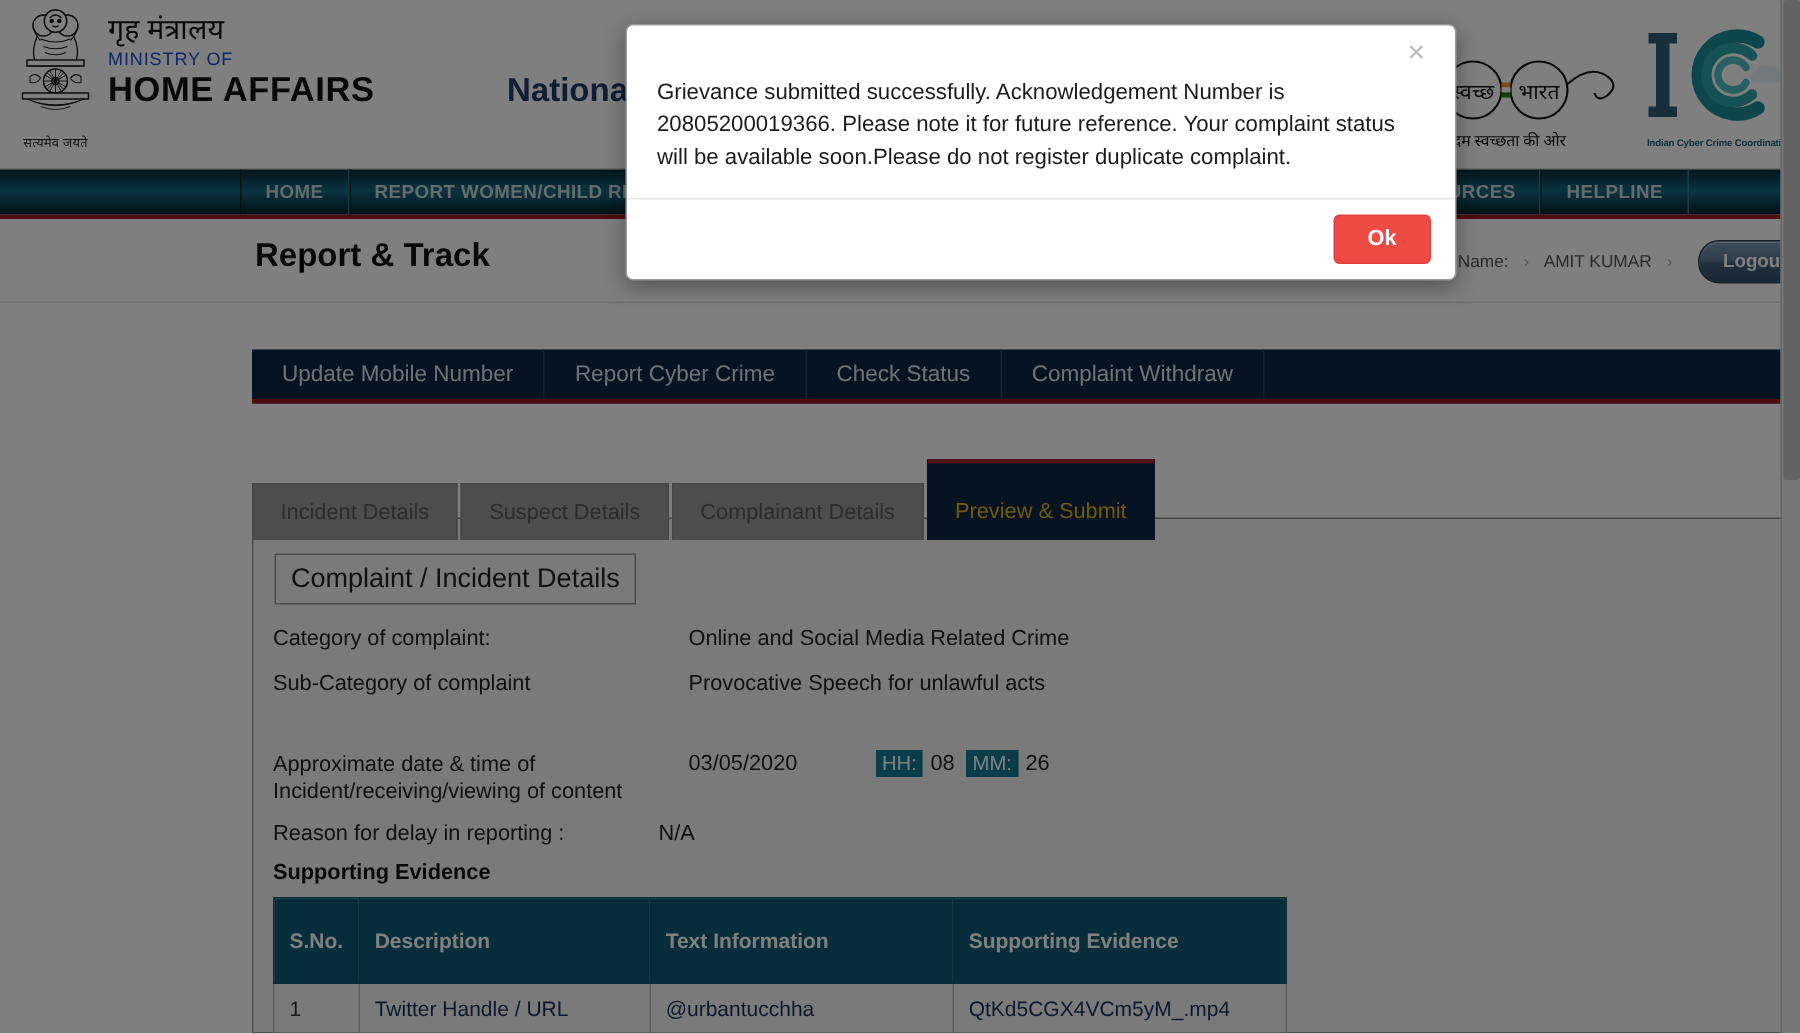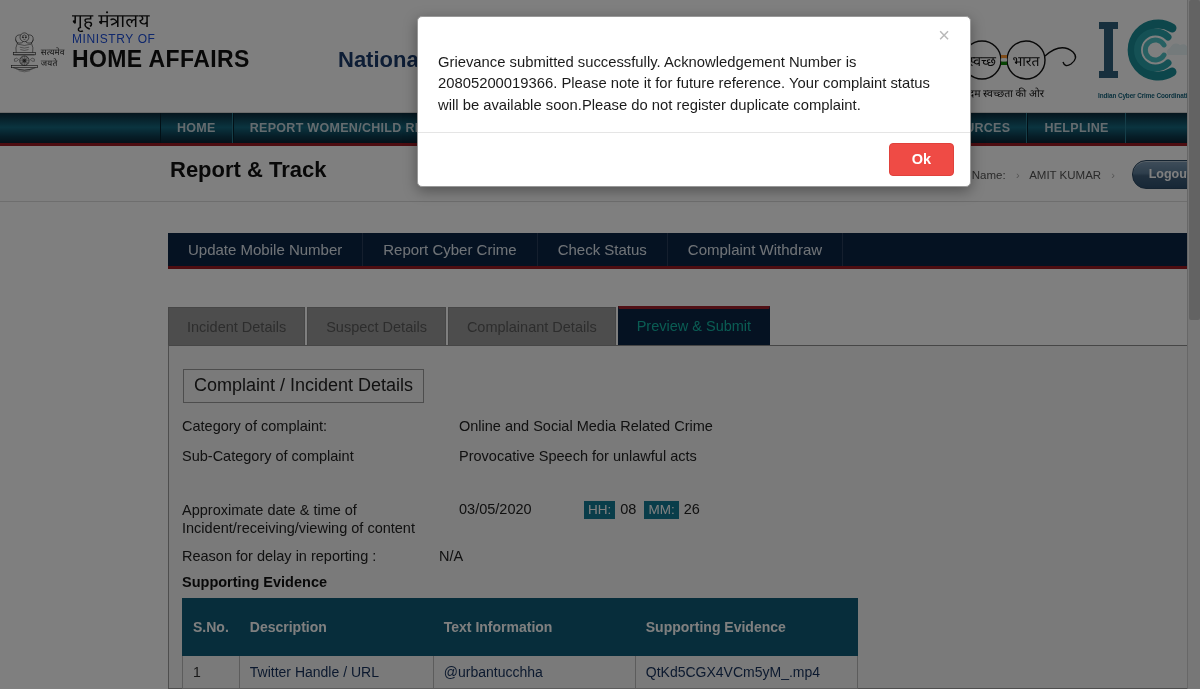--- a/index.html
+++ b/index.html
@@ -20,21 +20,21 @@
   
   .header {
     position: absolute; top: 0; left: 0;
     width: 1200px; height: 113px;
     background: #ffffff;
     border-bottom: 1px solid #d9d9d9;
   }
   .emblem {
     position: absolute; left: 8px; top: 4px;
     width: 58px; height: 104px;
-    display: flex; flex-direction: row; align-items: center;
+    display: flex; flex-direction: column; align-items: center;
   }
   .emblem-svg { width: 56px; height: 84px; }
   .emblem-motto {
     font-size: 8.5px; color: #1a1a1a; letter-spacing: .2px;
     font-family: "Liberation Serif", serif; margin-top: 1px;
   }
   .ministry {
     position: absolute; left: 72px; top: 10px;
     line-height: 1.12;
   }
@@ -136,24 +136,24 @@
   .steptab {
     padding: 11px 18px 10px 18px;
     font-size: 14.5px; color: #5a5a5a;
     background: #9a9a9a;
     border: 1px solid #8c8c8c;
     border-bottom: none;
     margin-right: 2px;
     white-space: nowrap;
   }
   .steptab.active {
-    background: #0b2545; color: #14b8a6;
+    background: #0b2545; color: #eab308;
     border: 1px solid #0b2545;
     border-top: 3px solid #a1202a;
-    padding-top: 9px;
+    padding-top: 24px;
   }
 
   
   .panel {
     position: absolute; top: 345px; left: 168px;
     width: 1022px; height: 344px;
     background: #f4f4f4;
     border: 1px solid #9c9c9c;
     border-top: 1px solid #8c8c8c;
   }

